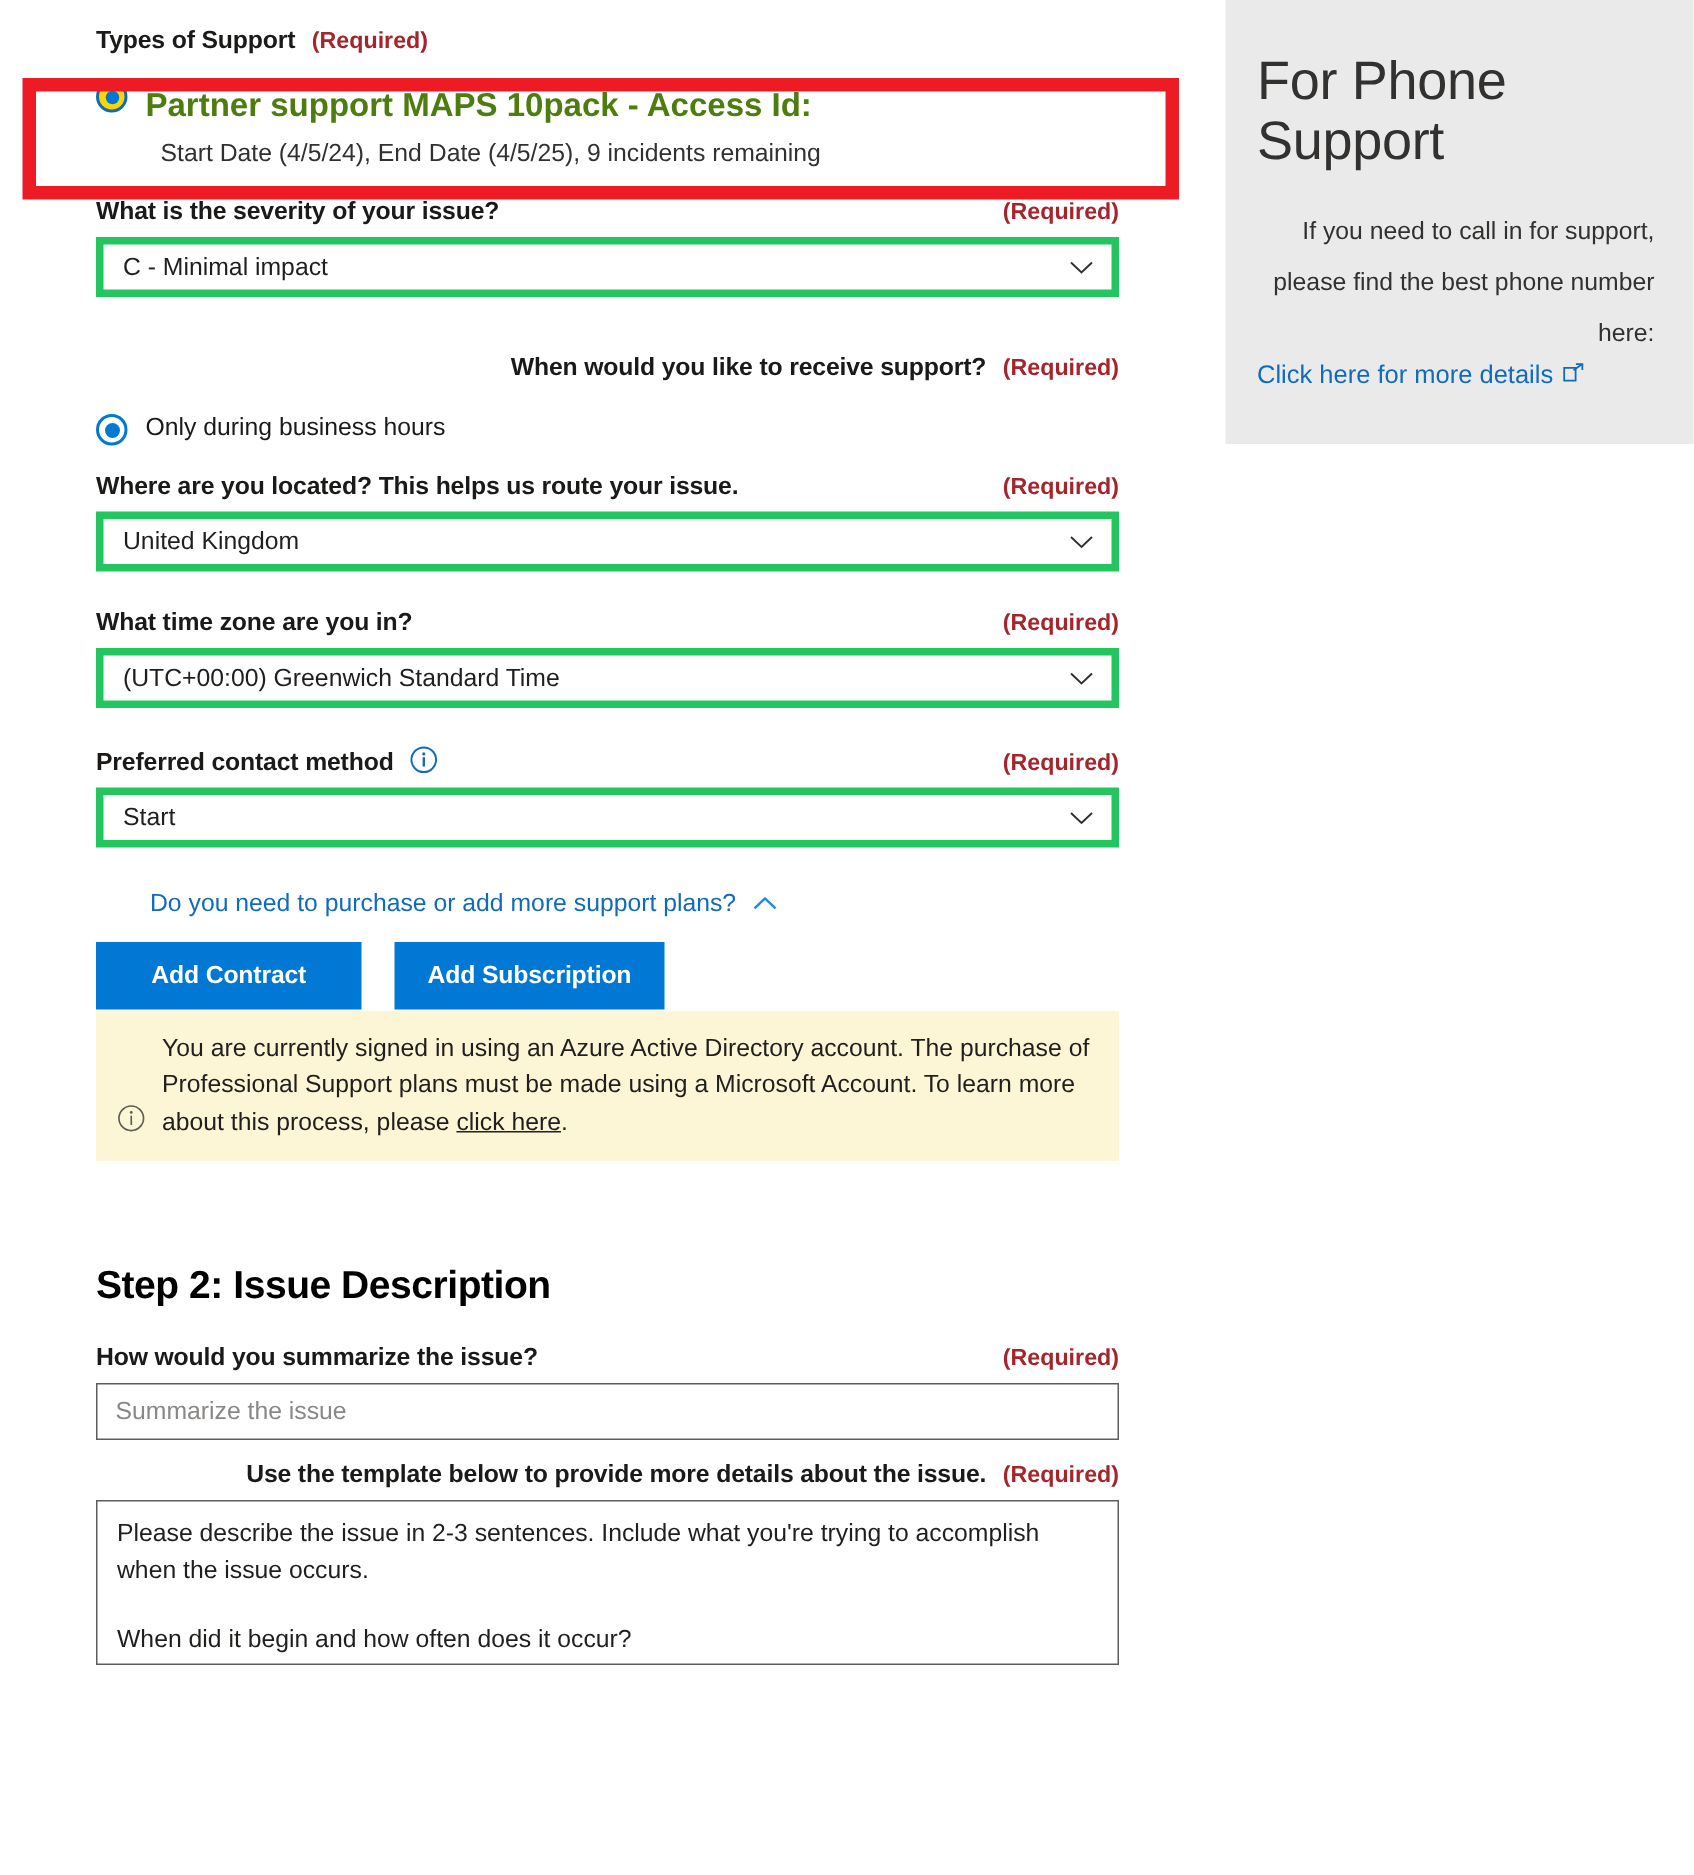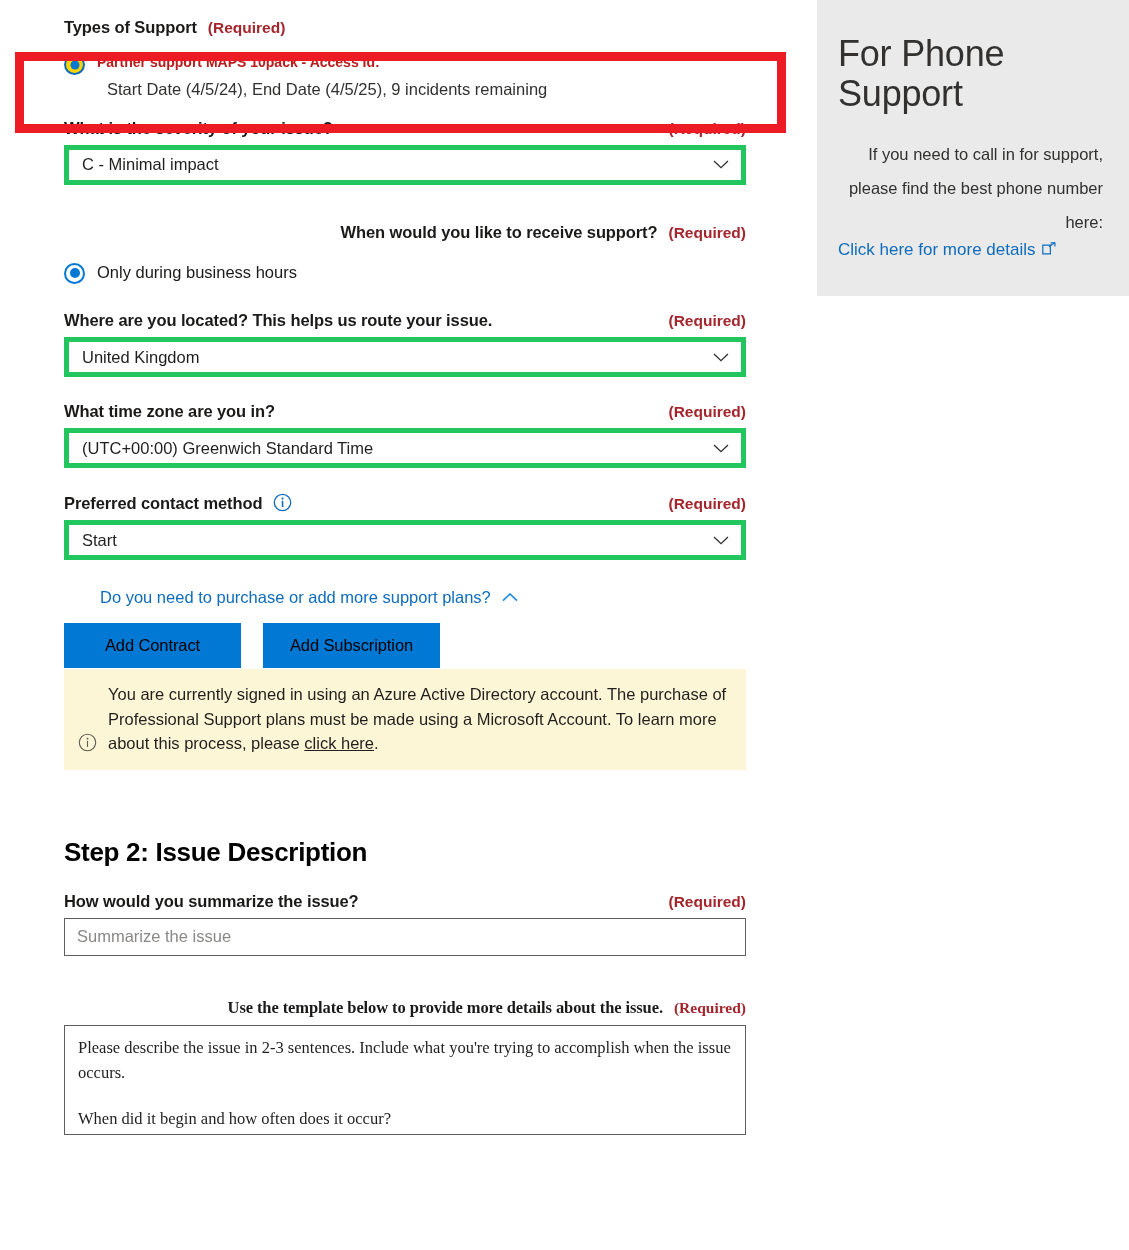--- a/index.html
+++ b/index.html
@@ -114,23 +114,23 @@
   .radio-outer.plain::after {
     content: "";
     position: absolute;
     left: 50%; top: 50%;
     transform: translate(-50%, -50%);
     width: 10px; height: 10px;
     border-radius: 50%;
     background: #0078d4;
   }
   .radio-text-main {
-    font-size: 14px;
+    font-size: 22px;
     font-weight: bold;
-    color: #b91c1c;
+    color: #4d7c0f;
     line-height: 1.7;
   }
   .radio-text-sub {
     font-size: 16.5px;
     font-weight: normal;
     color: #323130;
     line-height: 1.7;
     padding-left: 10px;
   }
   .radio-text-plain {
@@ -206,24 +206,24 @@
     cursor: pointer;
   }
   .expander-text {
     font-size: 16.5px;
     color: #0f6cbd;
   }
 
   .btn-row { display: flex; gap: 22px; margin-top: 16px; }
   .btn {
     background: #0078d4;
-    color: #000000;
+    color: #ffffff;
     border: none;
     font-size: 16.5px;
-    font-weight: normal;
+    font-weight: bold;
     font-family: "Liberation Sans", sans-serif;
     padding: 0 22px;
     height: 45px;
     min-width: 177px;
     cursor: pointer;
     letter-spacing: -0.1px;
   }
 
   
   .infobar {
@@ -273,21 +273,21 @@
     font-size: 17px;
     color: #0f6cbd;
     display: inline-flex;
     align-items: center;
     gap: 7px;
     cursor: pointer;
   }
 
   
   .mt-sep-lg { margin-top: 38px; }
-  .mt-sep-md { margin-top: 26px; }
+  .mt-sep-md { margin-top: 16px; }
   .mt-sep-sm { margin-top: 25px; }
 
   .info-i {
     width: 19px; height: 19px;
     display: inline-block;
     vertical-align: -3px;
     margin-left: 6px;
   }
 </style>
 </head>
@@ -420,21 +420,21 @@
     <div style="margin-top:24px;">
       <div class="label-row">
         <span class="field-label">How would you summarize the issue?</span>
         <span class="required">(Required)</span>
       </div>
       <div class="textinput">
         <span class="ph">Summarize the issue</span>
       </div>
     </div>
 
-    <div style="margin-top:42px;font-family:Liberation Serif, serif;">
+    <div style="margin-top:14px;">
       <div class="label-row tight">
         <span class="field-label">Use the template below to provide more details about the issue.</span>
         <span class="required">(Required)</span>
       </div>
       <div class="textarea">
         <div class="ta-line">Please describe the issue in 2-3 sentences. Include what you're trying to accomplish when the issue occurs.</div>
         <div class="ta-gap"></div>
         <div class="ta-line">When did it begin and how often does it occur?</div>
       </div>
     </div>

